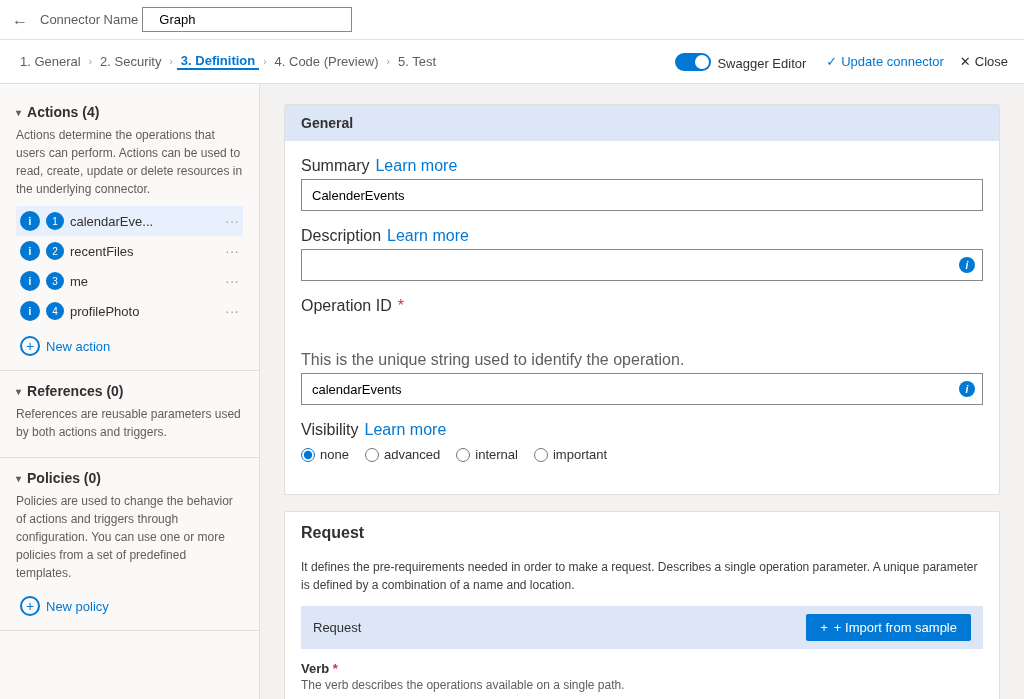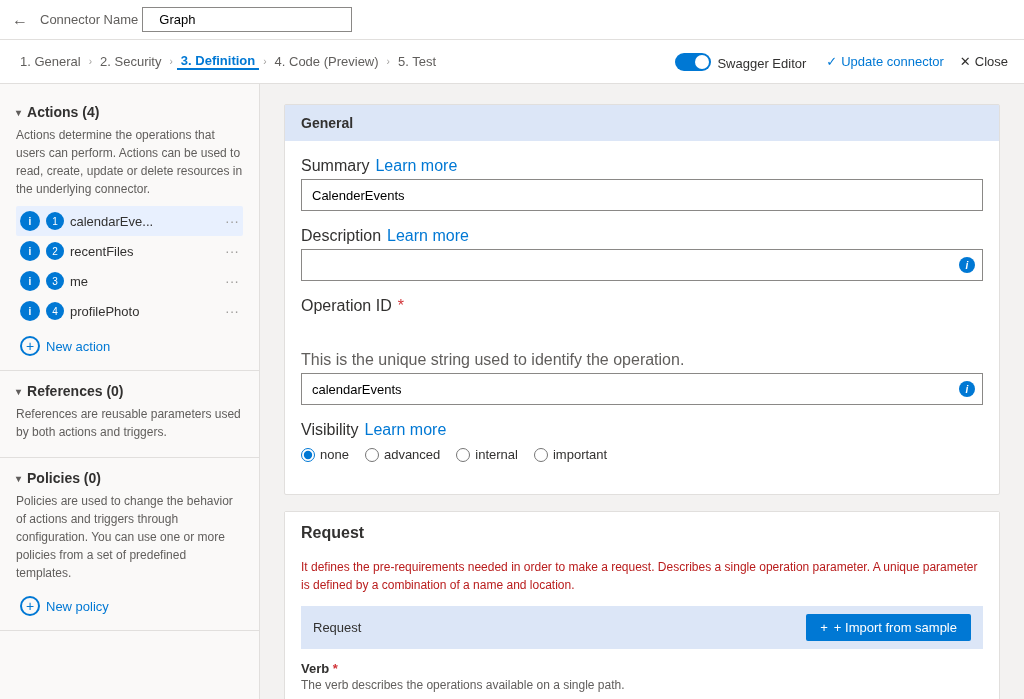--- a/index.html
+++ b/index.html
@@ -307,21 +307,21 @@
       cursor: pointer;
       font-size: 13px;
     }
     .radio-input {
       width: 14px;
       height: 14px;
       accent-color: #0078d4;
     }
     .request-desc {
       font-size: 12px;
-      color: #b91c1c;
+      color: #404040;
       margin-bottom: 12px;
       line-height: 1.5;
     }
     .request-header-bar {
       display: flex;
       align-items: center;
       justify-content: space-between;
       background: #dce6f7;
       padding: 8px 12px;
       margin-bottom: 12px;

